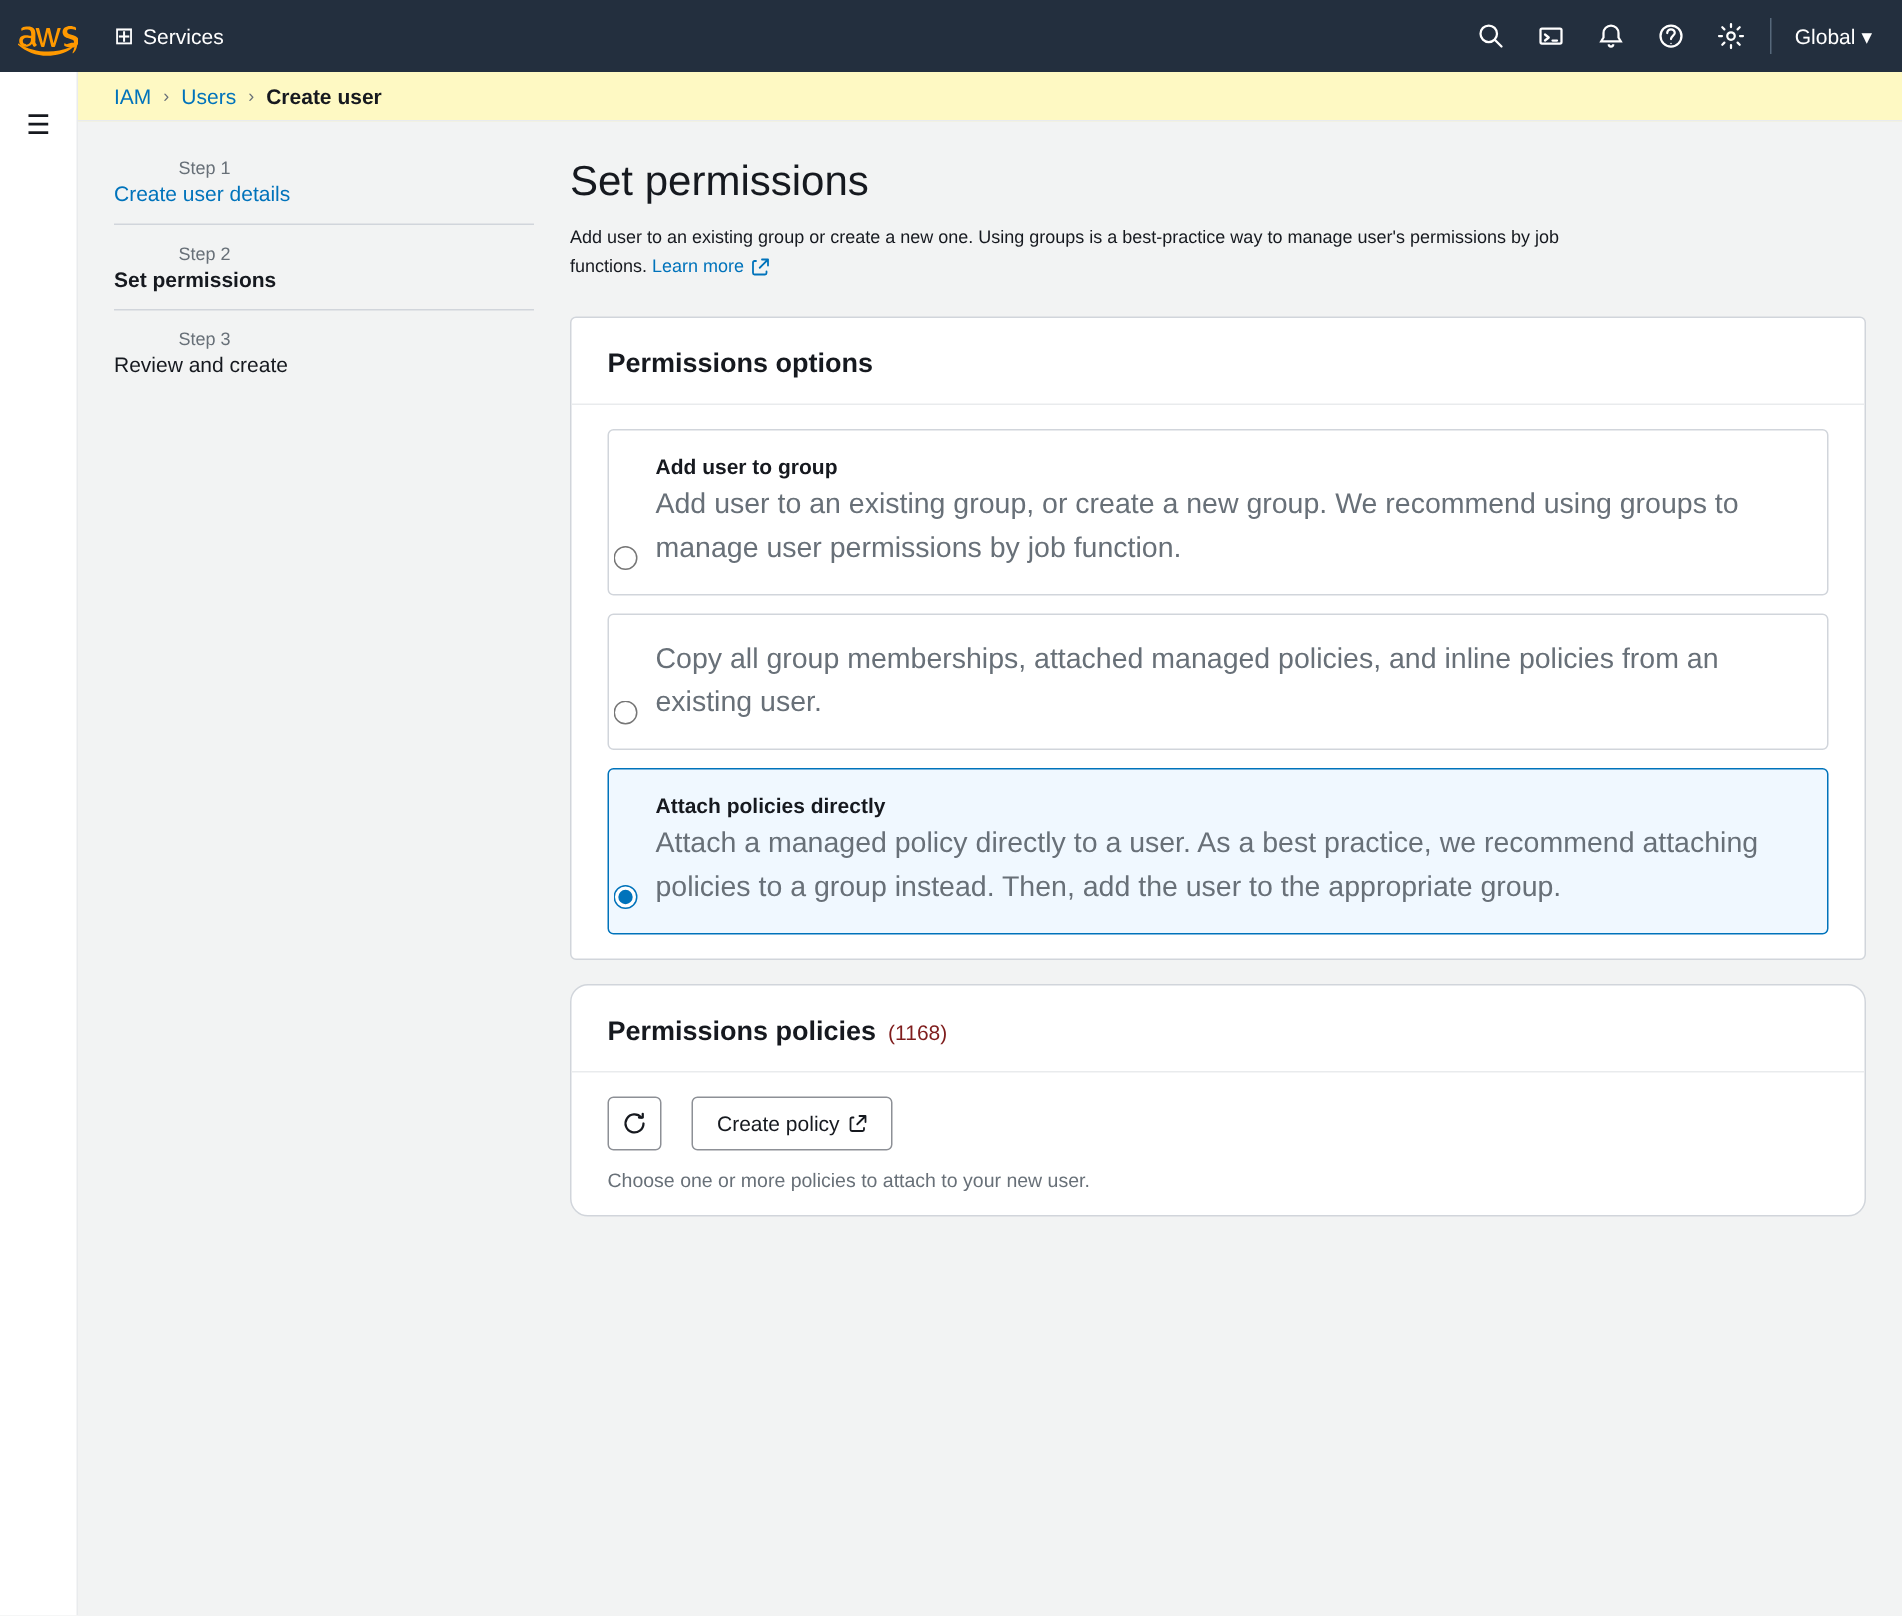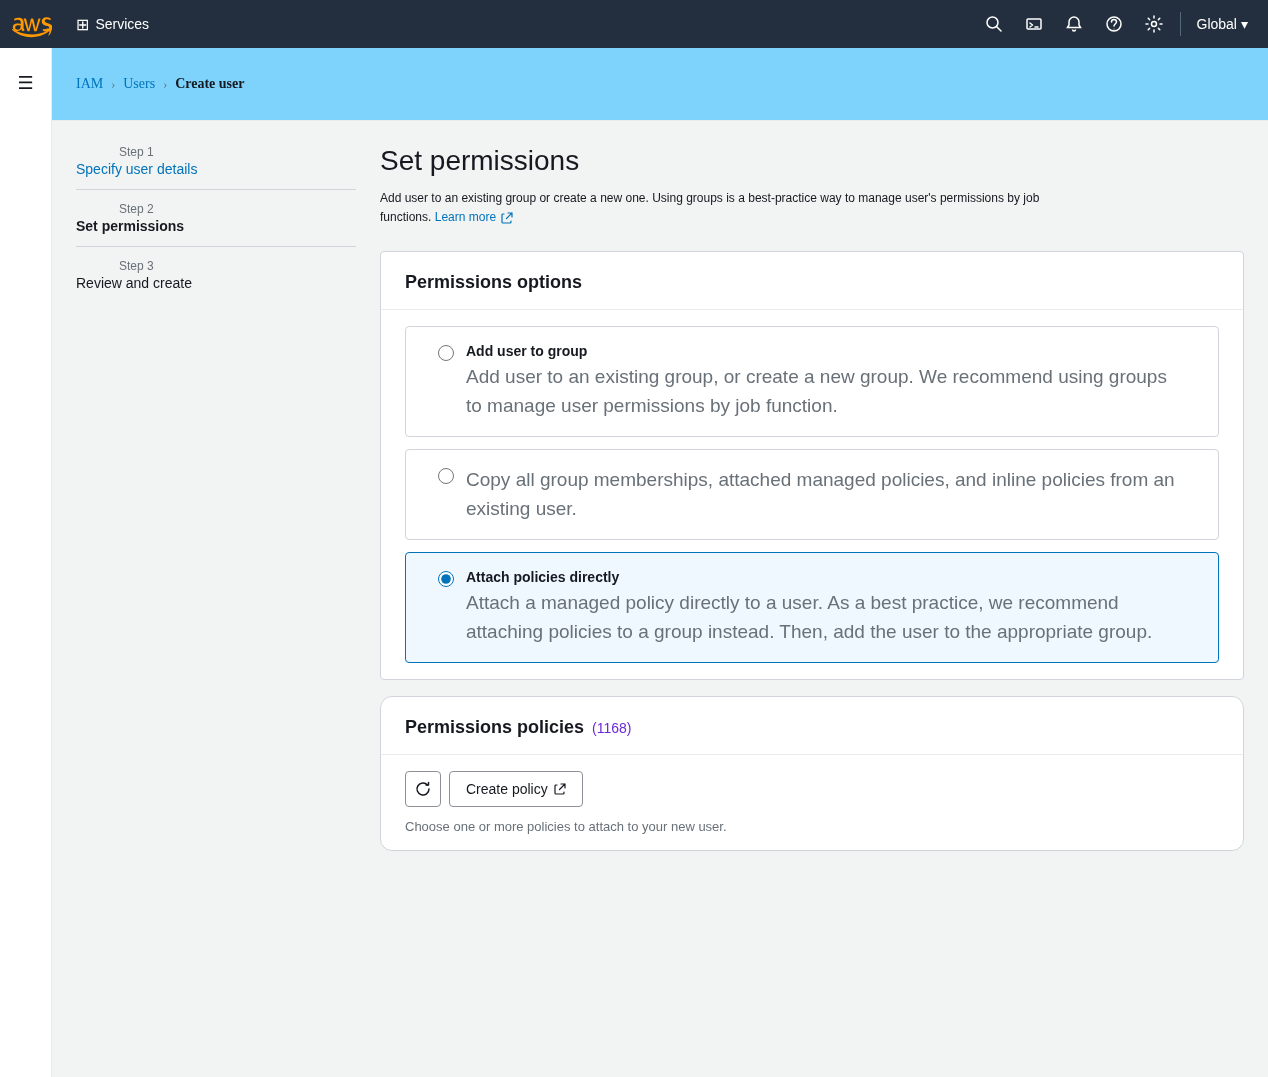--- a/index.html
+++ b/index.html
@@ -89,28 +89,27 @@
     }
 
     
     .main-area {
       flex: 1;
       padding: 0;
     }
 
     
     .breadcrumb {
-      background: #7dd3fc;
-      padding: 28px 24px;
+      background: #fef9c3;
+      padding: 8px 24px;
       display: flex;
       align-items: center;
       gap: 8px;
       border-bottom: 1px solid #e9ebed;
       font-size: 14px;
-      font-family: Liberation Serif, serif;
     }
     .breadcrumb a {
       color: #0073bb;
       text-decoration: none;
       cursor: pointer;
     }
     .breadcrumb .separator {
       color: #687078;
       font-size: 12px;
     }
@@ -208,25 +207,25 @@
       color: #16191f;
     }
     .card-body {
       padding: 16px 24px;
     }
 
     
     .radio-option {
       border: 1px solid #d1d5db;
       border-radius: 4px;
-      padding: 16px 32px;
+      padding: 16px 3px;
       margin-bottom: 12px;
       cursor: pointer;
       display: flex;
-      align-items: flex-start;
+      align-items: flex-end;
       gap: 12px;
     }
     .radio-option:last-child { margin-bottom: 0; }
     .radio-option.selected {
       border-color: #0073bb;
       background: #f0f8ff;
     }
     .radio-option input[type="radio"] {
       margin-top: 2px;
       flex-shrink: 0;
@@ -262,28 +261,28 @@
       font-size: 18px;
       font-weight: 600;
       color: #16191f;
       display: flex;
       align-items: baseline;
       gap: 8px;
     }
     .policies-count {
       font-size: 14px;
       font-weight: 400;
-      color: #6d28d9;
+      color: #7f1d1d;
     }
     .policies-card-body {
       padding: 16px 24px;
     }
     .policies-actions {
       display: flex;
-      gap: 8px;
+      gap: 20px;
       margin-bottom: 12px;
     }
     .btn-icon {
       width: 36px;
       height: 36px;
       border: 1px solid #8d9096;
       background: #fff;
       border-radius: 4px;
       cursor: pointer;
       display: flex;
@@ -380,21 +379,21 @@
       <a>Users</a>
       <span class="separator">›</span>
       <span class="current">Create user</span>
     </div>
 
     <div class="content-layout">
 
       <div class="steps-sidebar">
         <div class="step-item">
           <div class="step-label">Step 1</div>
-          <a class="step-name link">Specify user details</a>
+          <a class="step-name link">Create user details</a>
         </div>
         <hr class="step-divider">
         <div class="step-item">
           <div class="step-label">Step 2</div>
           <div class="step-name active">Set permissions</div>
         </div>
         <hr class="step-divider">
         <div class="step-item">
           <div class="step-label">Step 3</div>
           <div class="step-name">Review and create</div>

